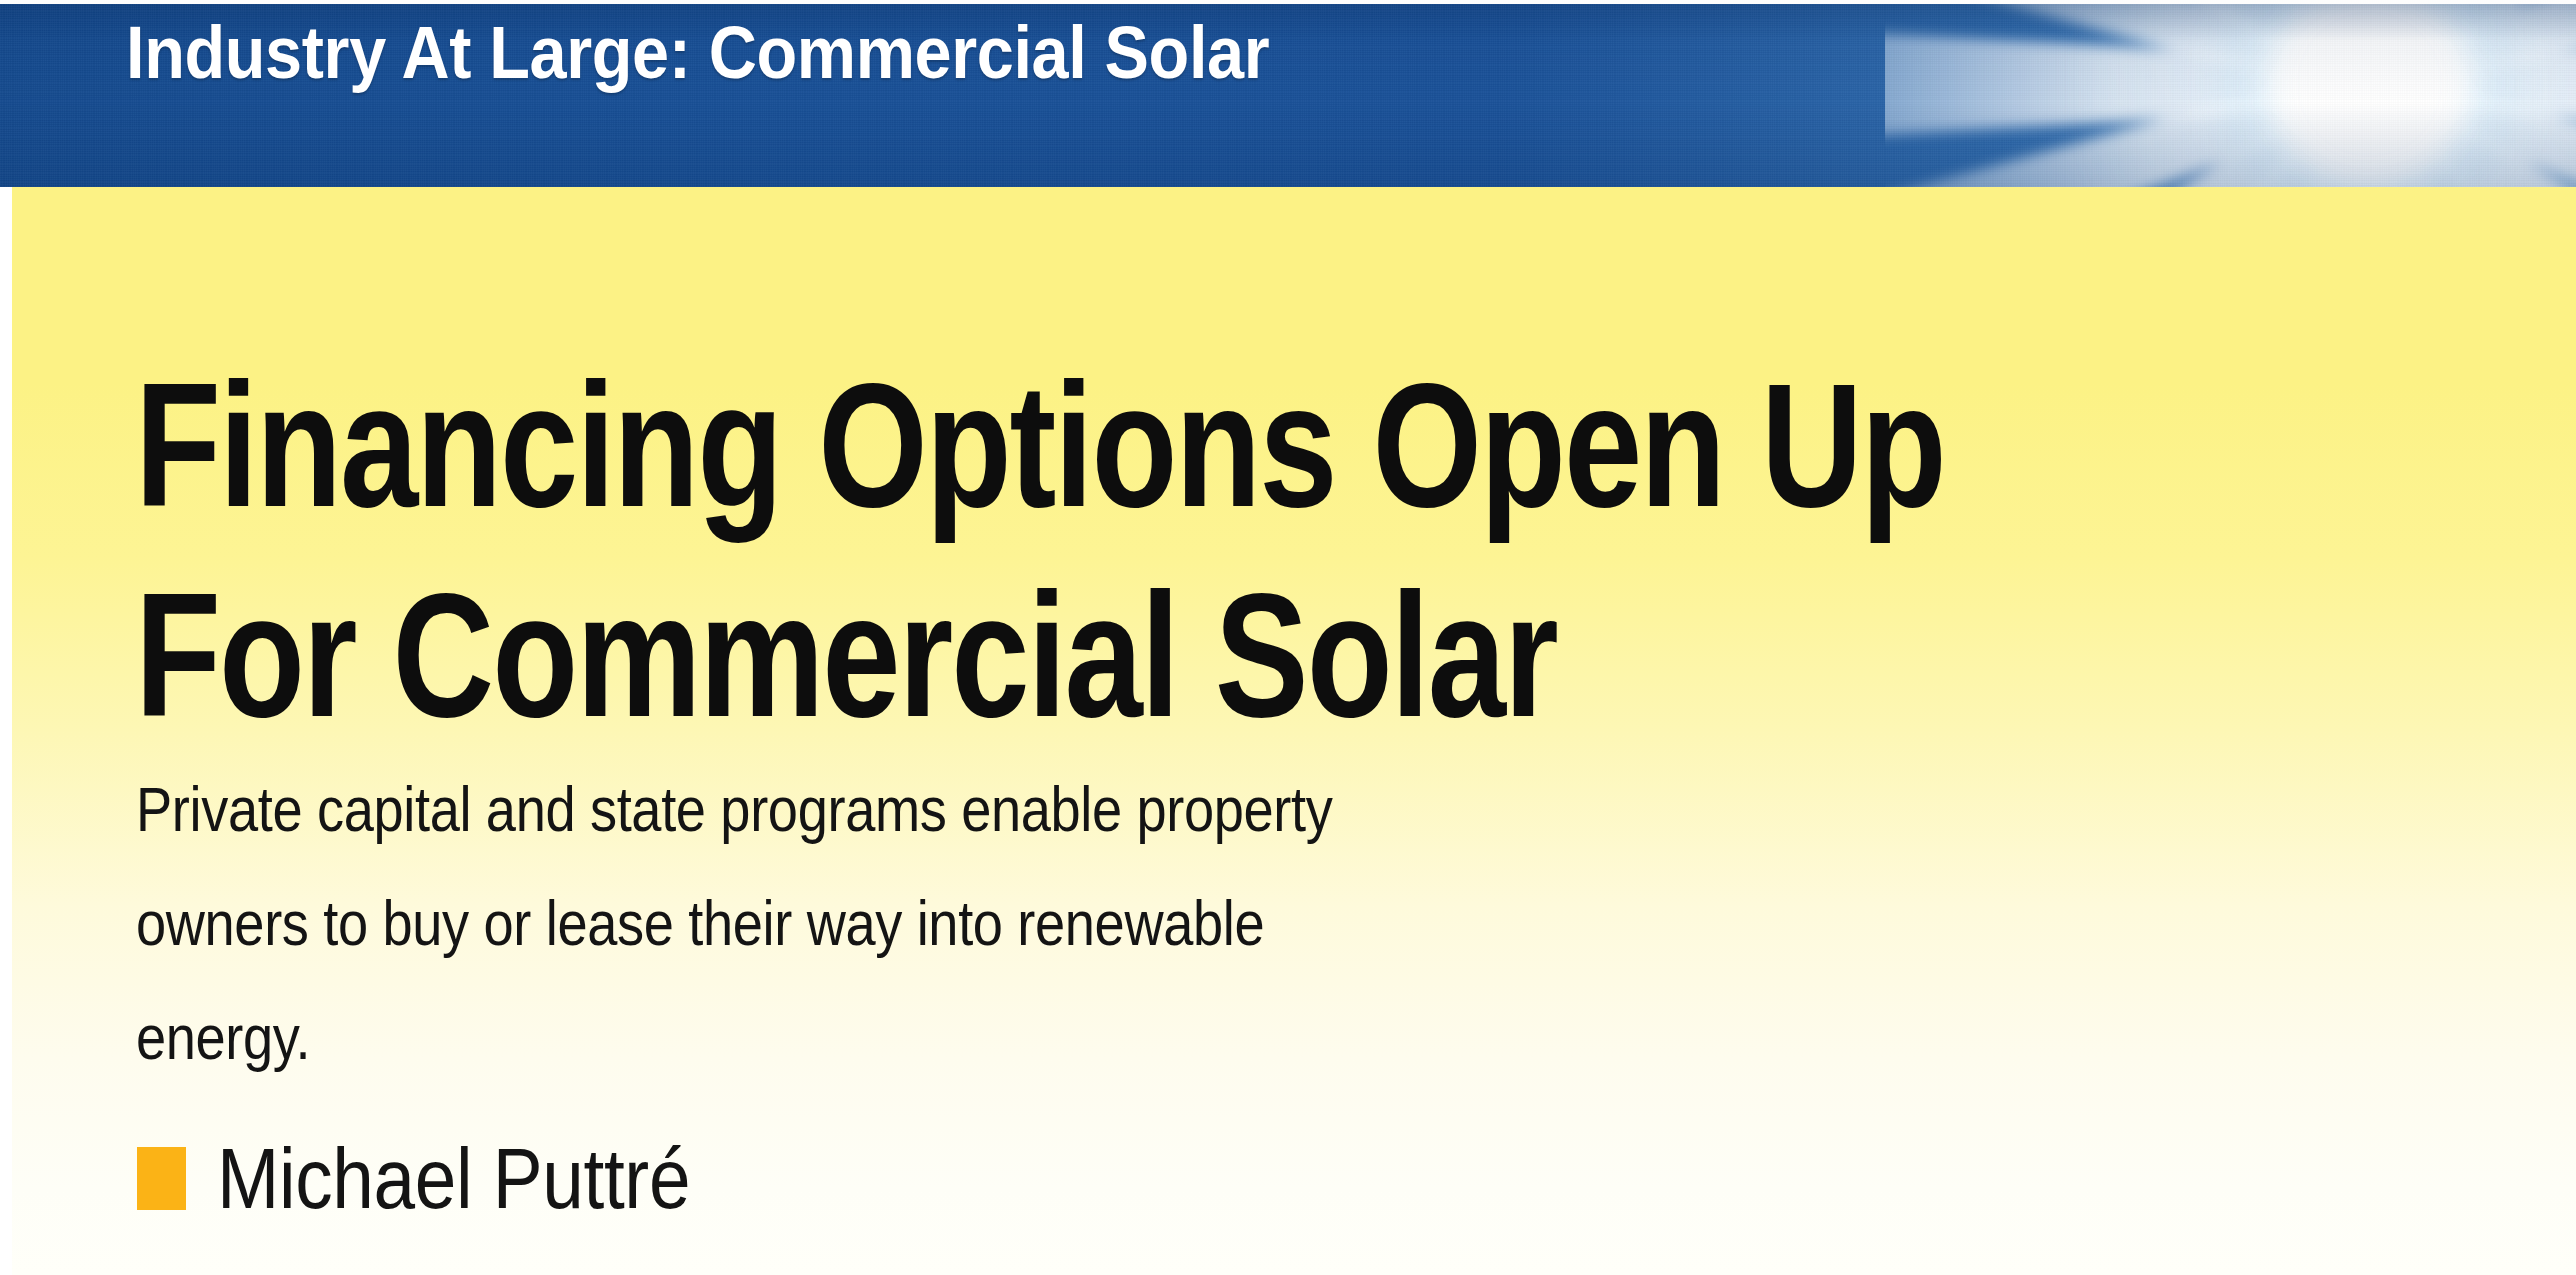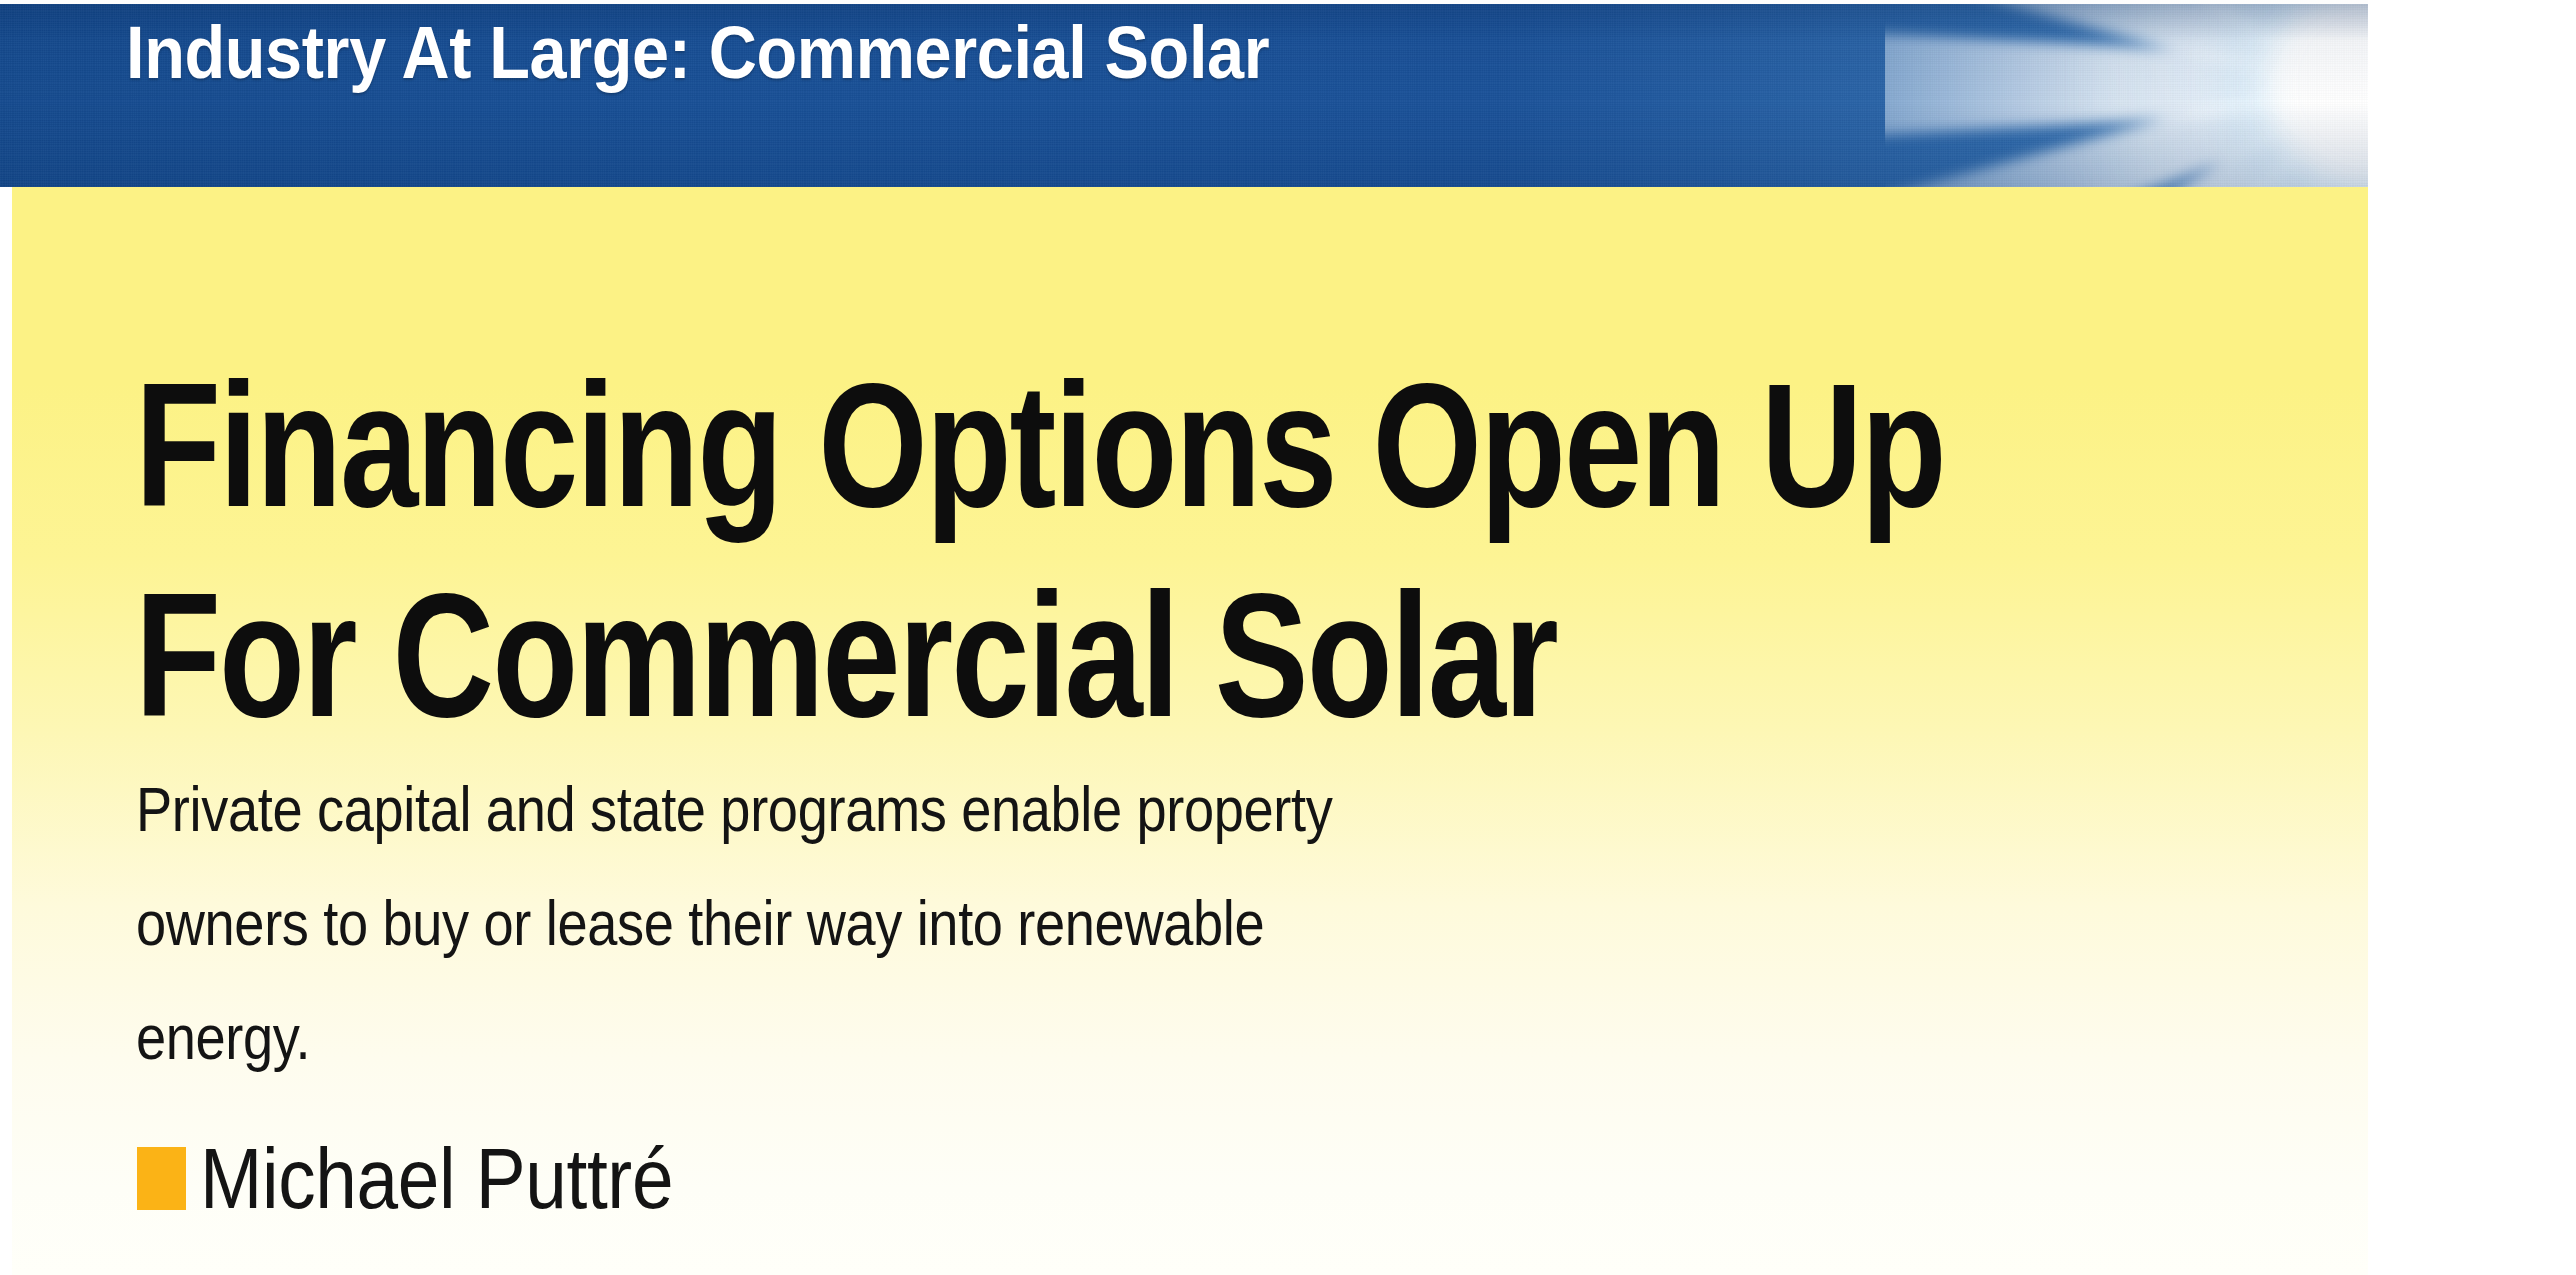--- a/index.html
+++ b/index.html
@@ -7,21 +7,21 @@
     margin: 0;
     padding: 0;
     background: #ffffff;
   }
   body {
     font-family: "Liberation Sans", sans-serif;
   }
 
   .page {
     position: relative;
-    width: 2368px;
+    width: 2576px;
     height: 1275px;
     overflow: hidden;
     background: #ffffff;
   }
 
   
   .top-rule {
     position: absolute;
     left: 0; top: 0;
     width: 2576px;
@@ -170,21 +170,21 @@
     transform-origin: left center;
   }
 
   
   .byline {
     position: absolute;
     left: 125px;
     top: 949px;
     display: flex;
     align-items: center;
-    gap: 14px;
+    gap: 31px;
   }
   .byline-swatch {
     width: 49px;
     height: 63px;
     background: #fbb316;
     flex: 0 0 auto;
   }
   .byline-name {
     color: #141414;
     font-family: "Liberation Sans", sans-serif;

